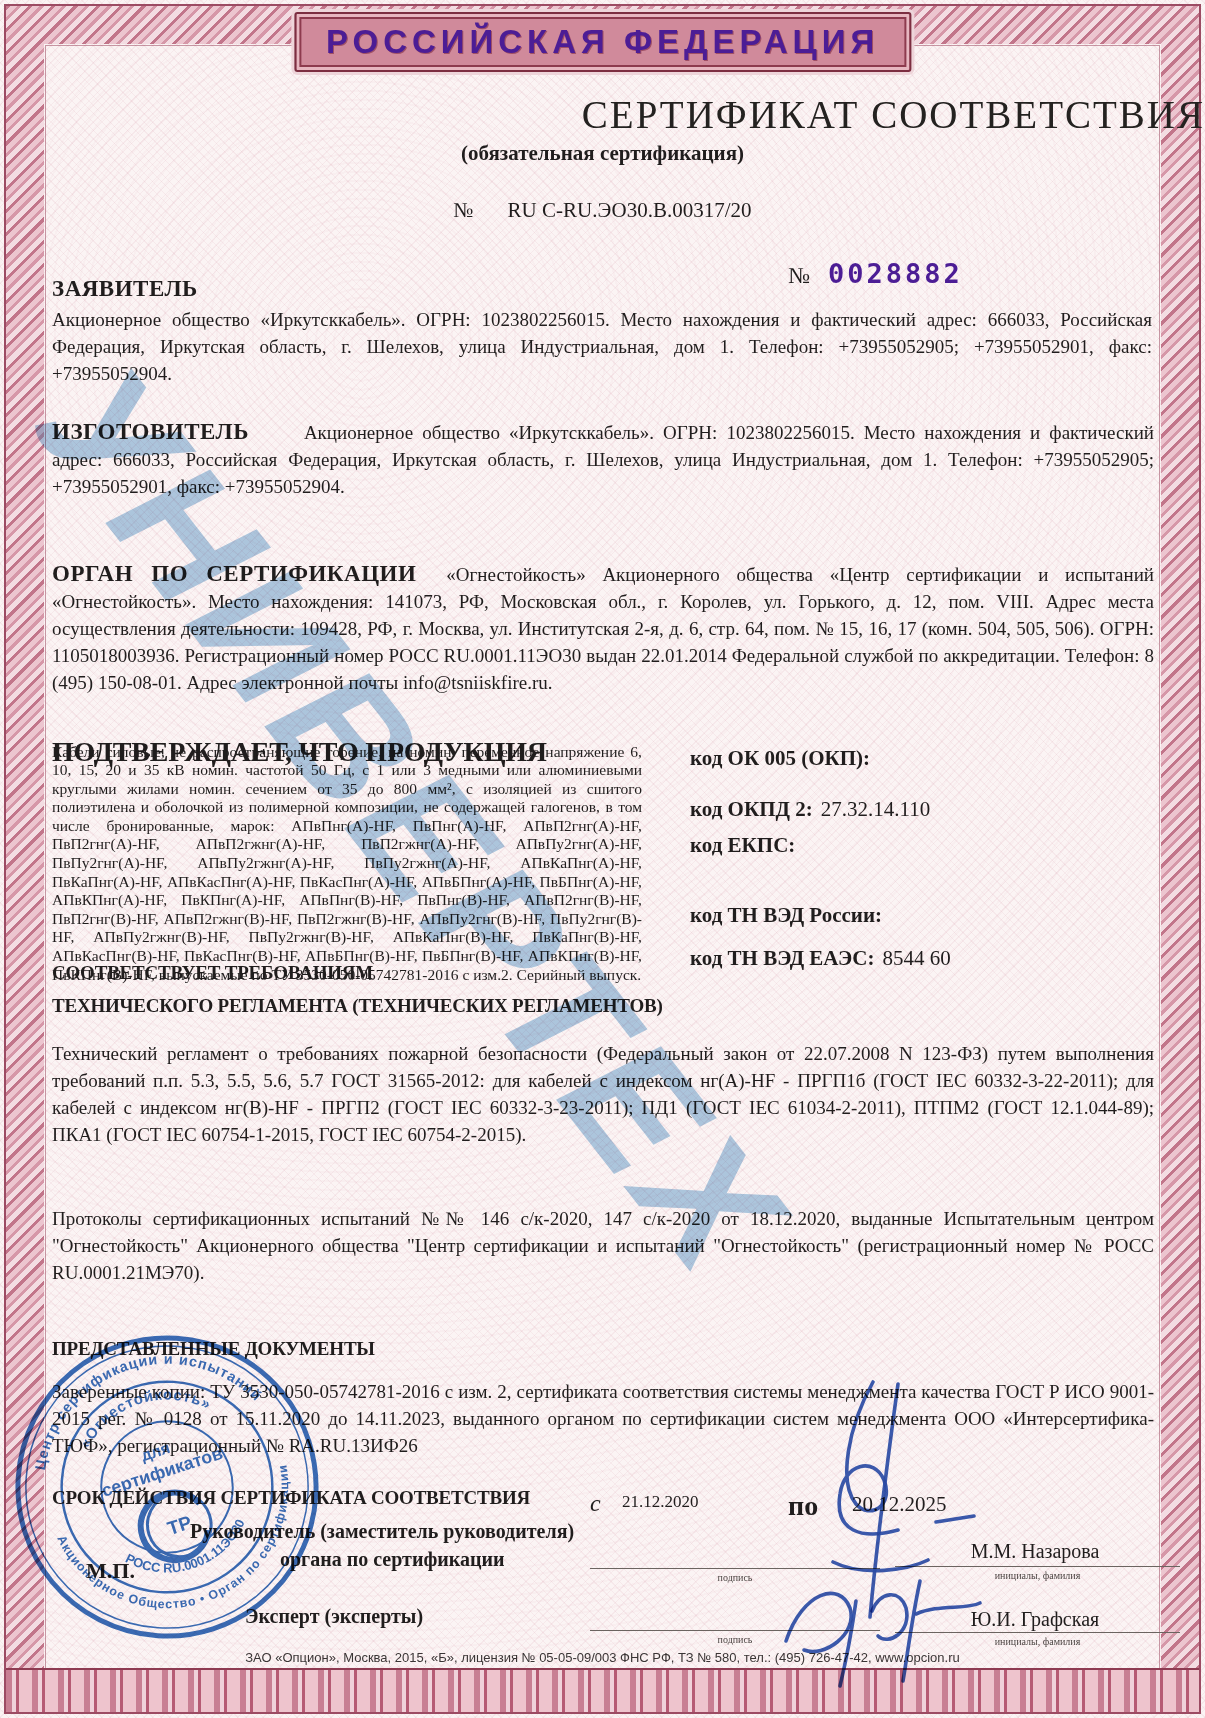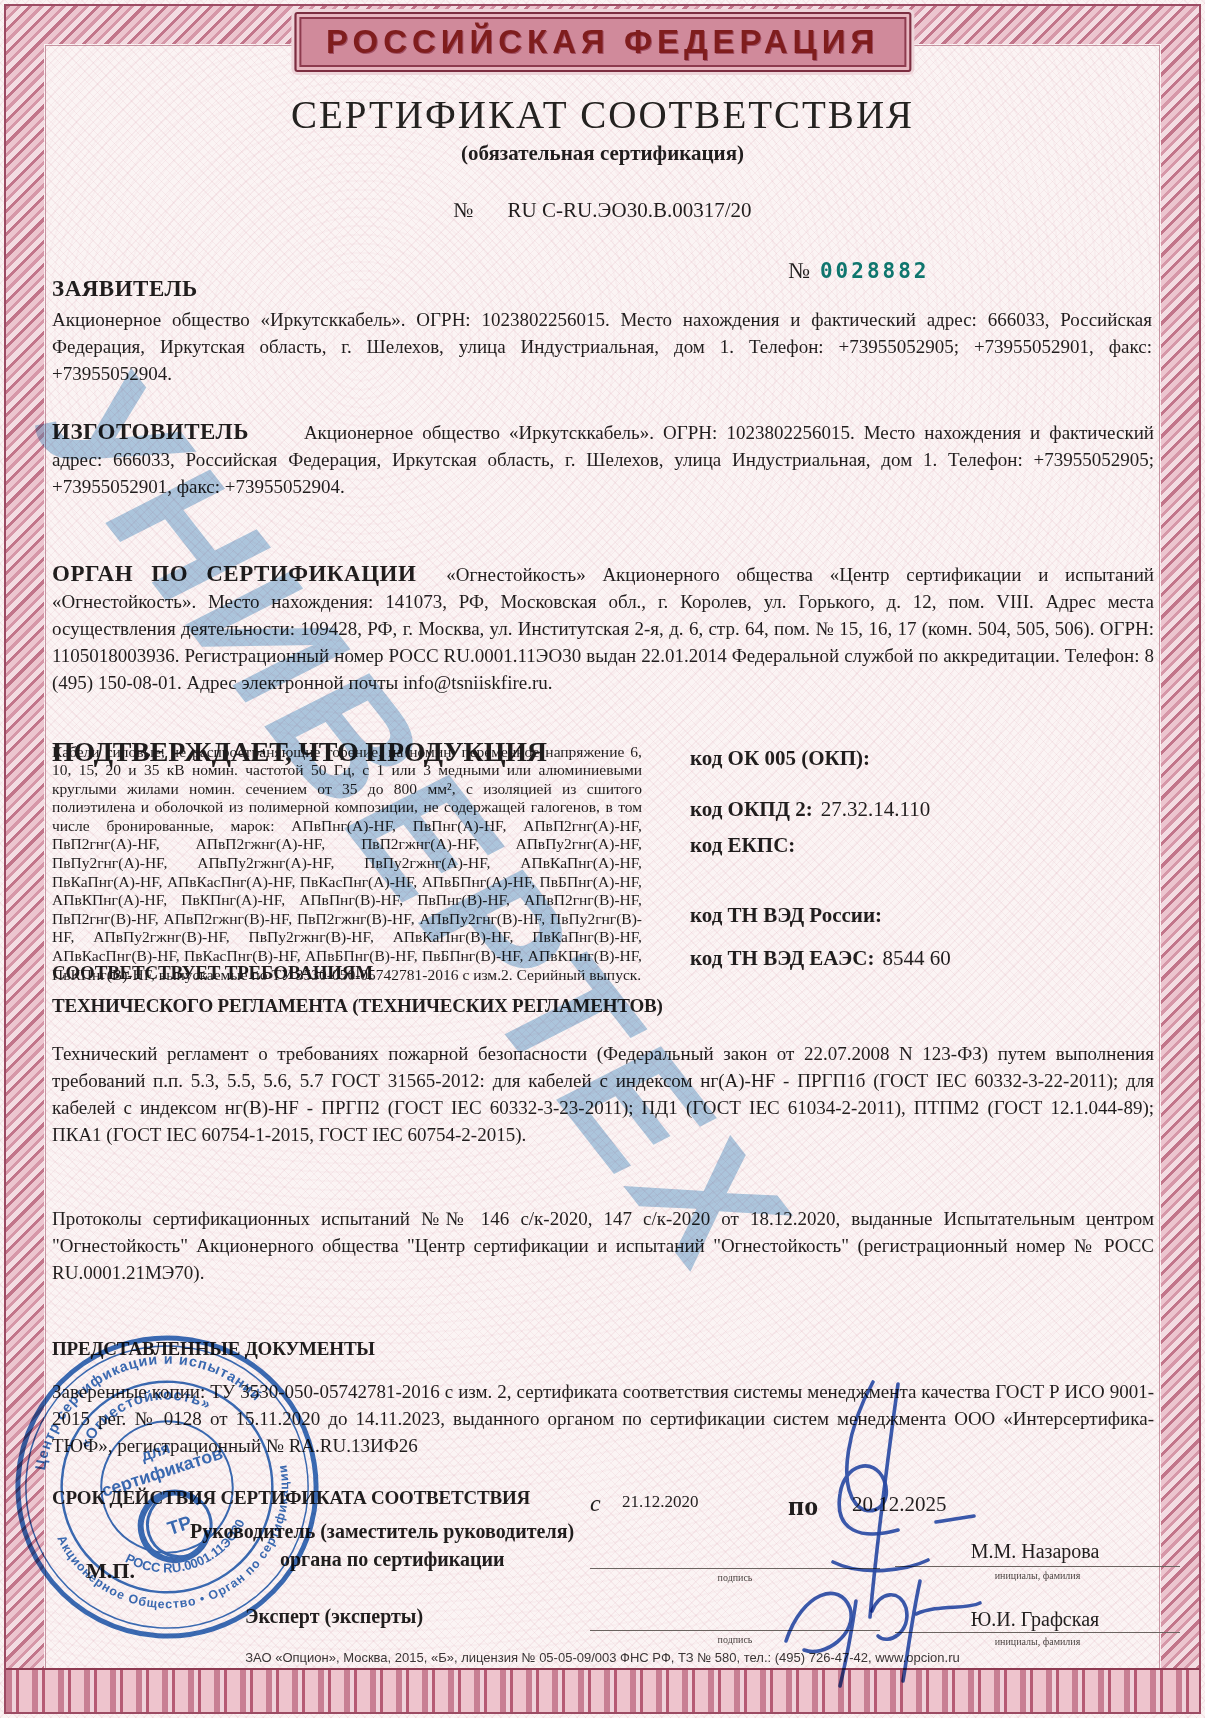--- a/index.html
+++ b/index.html
@@ -29,35 +29,35 @@
   }
 
   .banner {
     position:absolute; top:12px; left:50%; transform:translateX(-50%);
     background:#d08a9b; border:2px solid #7c2e41;
     box-shadow: inset 0 0 0 3px #e7b6c0, inset 0 0 0 5px #8d3a4e, 0 0 0 3px #eed5da;
     padding:9px 30px; border-radius:3px;
   }
   .banner-text {
     font-family:"Liberation Sans", sans-serif; font-weight:bold;
-    font-size:33px; letter-spacing:5px; color:#7f1d1d; text-shadow:1px 1px 0 #a05065;
+    font-size:33px; letter-spacing:5px; color:#4c1d95; text-shadow:1px 1px 0 #a05065;
     white-space:nowrap;
   }
 
-  .title   { position:absolute; top:92px; left:0; width:100%; text-align:center;
+  .title   { position:absolute; top:92px; left:0; width:100%; text-align:right;
              font-size:39px; letter-spacing:2px; color:#242220; }
   .subtitle{ position:absolute; top:141px; left:0; width:100%; text-align:center;
              font-weight:bold; font-size:21px; }
   .certno  { position:absolute; top:198px; left:0; width:100%; text-align:center; font-size:21px; }
   .certno .lbl { margin-right:34px; }
 
   .blankno { position:absolute; top:258px; left:788px; font-size:23px; white-space:nowrap; }
   .blankno .num {
     font-family:"DejaVu Sans Mono", monospace; font-weight:bold;
-    font-size:21px; letter-spacing:3px; color:#0f766e; margin-left:10px;
+    font-size:27px; letter-spacing:3px; color:#4c1d95; margin-left:18px;
   }
 
   .h-block { font-weight:bold; font-size:23px; letter-spacing:.5px; }
   .h-big   { font-weight:bold; font-size:19px; letter-spacing:-0.2px; white-space:nowrap; }
   .para    { font-size:19px; line-height:27px; text-align:justify; margin:0; }
   .h-inline{ font-weight:bold; font-size:23px; letter-spacing:.5px; }
 
   .abs { position:absolute; }
 
   .applicant-h   { top:276px; left:52px; }

